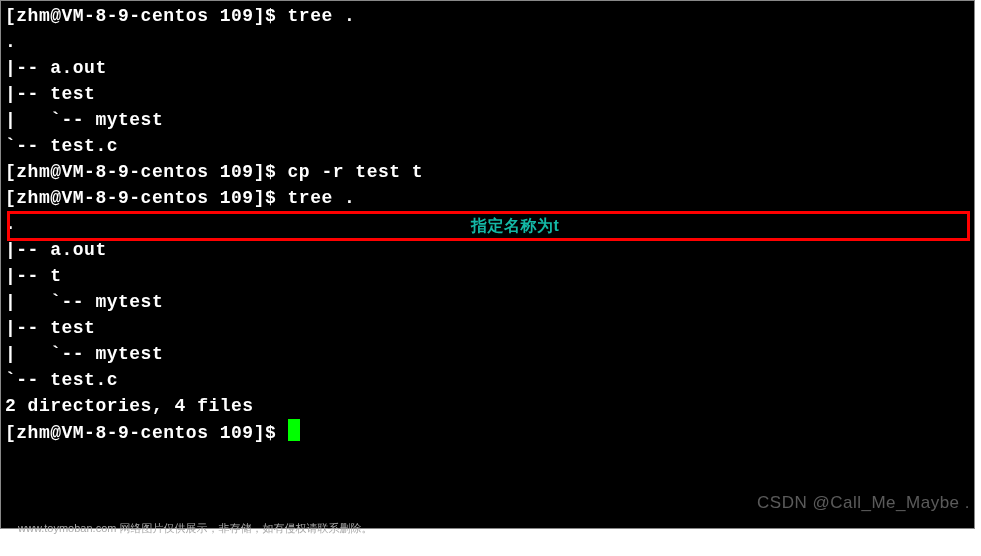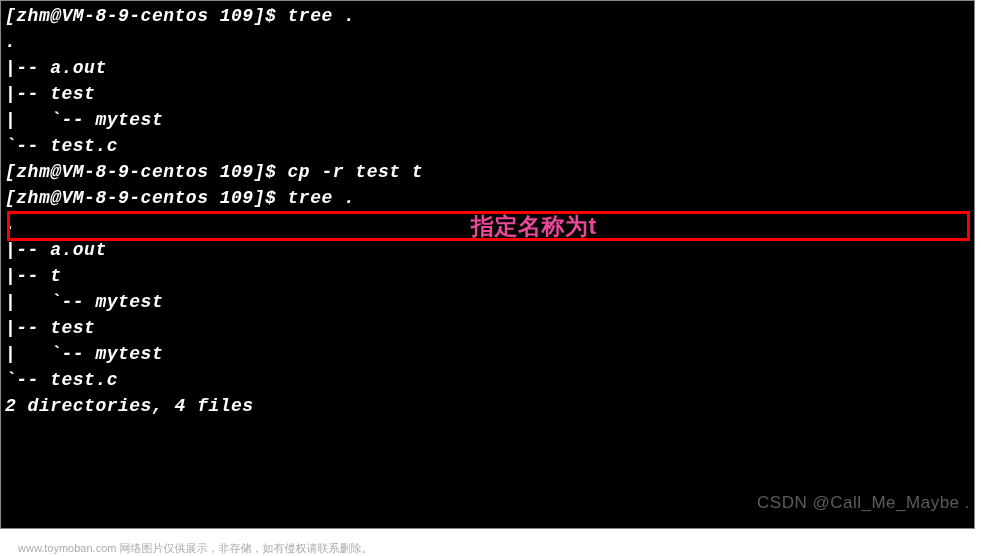--- a/index.html
+++ b/index.html
@@ -23,51 +23,50 @@
       padding: 2px 4px;
       font-size: 18px;
       line-height: 26px;
       font-weight: bold;
       position: relative;
       border: 1px solid #888;
       letter-spacing: 0.5px;
     }
     .line {
       white-space: pre;
-      font-style: italic;
     }
     .highlight-box {
       position: absolute;
       border: 3px solid #ff0000;
       left: 6px;
       top: 210px;
       width: 963px;
       height: 30px;
       pointer-events: none;
     }
     .annotation {
       position: absolute;
-      color: #ec4899;
+      color: #14b8a6;
       left: 470px;
       top: 212px;
-      font-size: 23px;
+      font-size: 16px;
       font-weight: bold;
       font-family: "Microsoft YaHei", sans-serif;
     }
     .cursor {
       display: inline-block;
       width: 12px;
       height: 22px;
       background: #00ff00;
       vertical-align: text-bottom;
       margin-bottom: 2px;
     }
     .watermark-bottom {
       position: absolute;
-      bottom: 0;
+      bottom: 20px;
       left: 18px;
       color: #aaaaaa;
       font-size: 11px;
       font-family: Arial, sans-serif;
       font-weight: normal;
     }
     .watermark-csdn {
       position: absolute;
       bottom: 12px;
       right: 4px;
@@ -92,19 +91,20 @@
   <div class="line">[zhm@VM-8-9-centos 109]$ tree .</div>
   <div class="line">.</div>
   <div class="line">|-- a.out</div>
   <div class="line">|-- t</div>
   <div class="line">|   `-- mytest</div>
   <div class="line">|-- test</div>
   <div class="line">|   `-- mytest</div>
   <div class="line">`-- test.c</div>
   <div class="line"></div>
   <div class="line">2 directories, 4 files</div>
+  <div class="line"><span>[zhm@VM-8-9-centos 109]$ </span><span class="cursor"></span></div>
 
   <div class="highlight-box"></div>
   <div class="annotation">指定名称为t</div>
   <div class="watermark-csdn">CSDN @Call_Me_Maybe .</div>
 </div>
 
 <div class="watermark-bottom">www.toymoban.com  网络图片仅供展示，非存储，如有侵权请联系删除。</div>
 
 </body></html>

